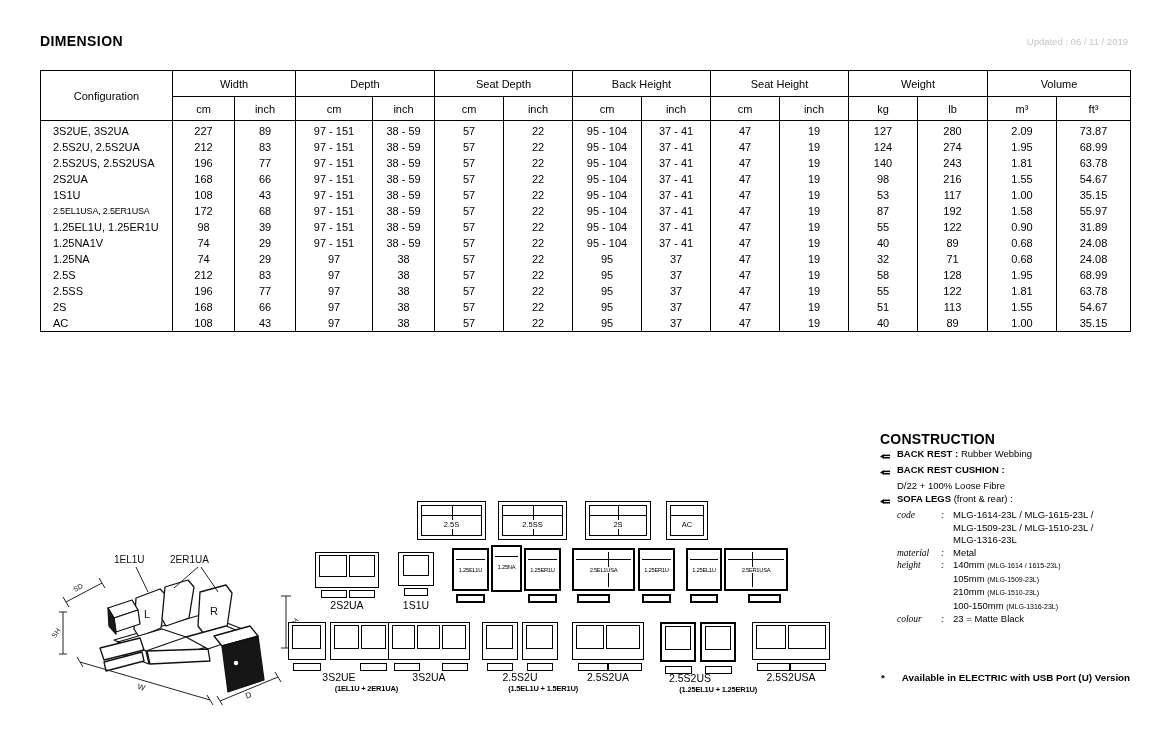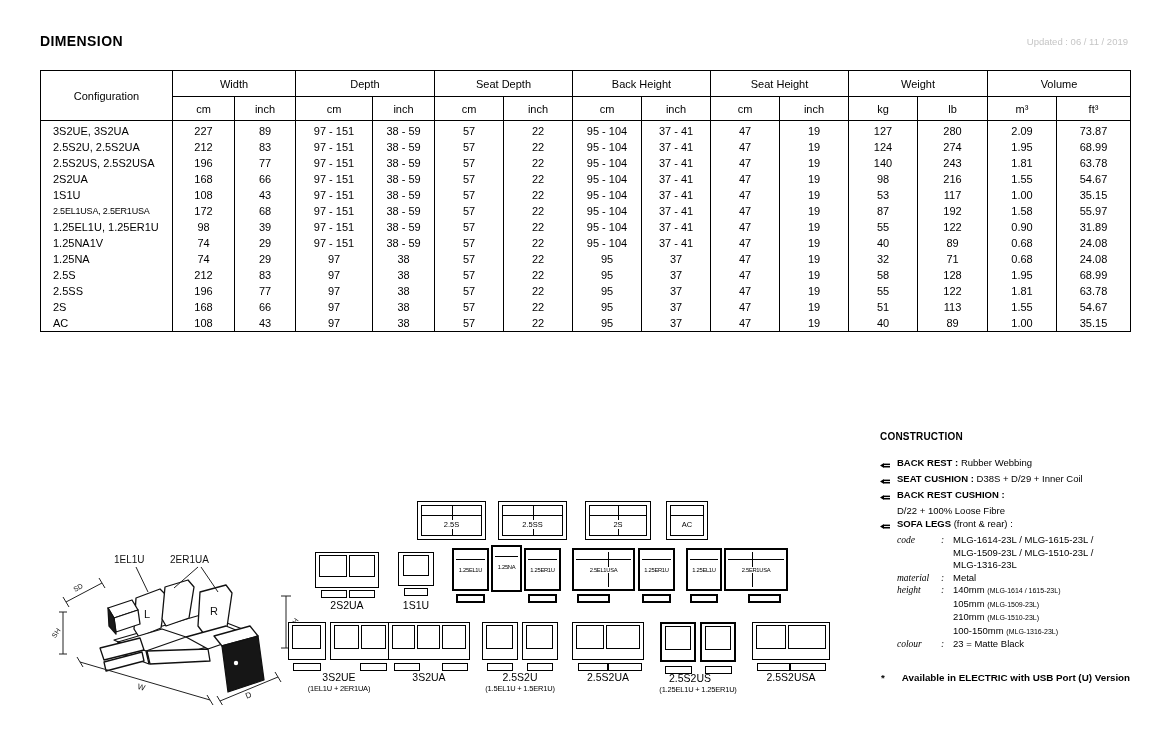--- a/index.html
+++ b/index.html
@@ -17,21 +17,21 @@
   .dim-table tr.g th{height:25px;}
   .dim-table tr.u th{height:23px;}
   .dim-table td{border-left:1px solid #000;border-right:1px solid #000;border-top:0;border-bottom:0;
                 font-size:11px;height:16px;line-height:16px;text-align:center;padding:0;white-space:nowrap;}
   .dim-table tbody tr:first-child td{padding-top:2px;}
   .dim-table td.cfg{text-align:left;padding-left:12px;}
   .dim-table td.cfg.tight{font-size:9px;letter-spacing:-.2px;}
 
   
   .construction{position:absolute;left:880px;top:431px;width:256px;}
-  .c-title{font-size:10px;font-weight:bold;letter-spacing:.2px;margin-bottom:14px;}
+  .c-title{font-size:14px;font-weight:bold;letter-spacing:.2px;}
   .c-item{display:flex;gap:6px;font-size:9.5px;line-height:13px;}
   .c-bullet{flex:0 0 11px;padding-top:3px;}
   .c-sub{margin-left:17px;font-size:9.5px;line-height:13px;}
   .legs{margin-left:17px;font-size:9.5px;margin-top:1px;}
   .leg-row{display:flex;line-height:12.5px;}
   .leg-key{width:44px;font-family:"Liberation Serif",serif;font-style:italic;}
   .leg-colon{width:12px;font-family:"Liberation Serif",serif;font-style:italic;}
   .leg-val{flex:1;}
   .note{font-size:7px;}
   .footnote{position:absolute;left:881px;top:672px;font-size:9.8px;font-weight:bold;display:flex;gap:17px;}
@@ -52,21 +52,21 @@
   .bunit .lbl{position:absolute;left:0;right:0;top:17px;text-align:center;font-size:5.8px;letter-spacing:-.3px;white-space:nowrap;}
   .bunit .lbl span{background:#fff;padding:0 1px;}
   .bfoot{border:2px solid #000;height:9px;}
 
   
   .box{border:1px solid #000;}
   .box.thick{border:2px solid #000;}
   .seat{border:1px solid #000;}
   .foot{border:1px solid #000;height:8px;}
   .dlabel{position:absolute;font-size:10.5px;text-align:center;white-space:nowrap;}
-  .dsub{position:absolute;font-size:7.5px;text-align:center;white-space:nowrap;letter-spacing:-.2px;}
+  .dsub{position:absolute;font-size:7.5px;text-align:right;white-space:nowrap;letter-spacing:-.2px;font-weight:bold;}
 
   .sofa{position:absolute;left:52px;top:550px;width:250px;height:155px;}
   .sofa text{font-family:"Liberation Sans",sans-serif;}
 </style>
 </head>
 <body>
 
 <div class="page">
 
   <div class="title">DIMENSION</div>
@@ -346,28 +346,20 @@
   <div class="construction">
     <div class="c-title">CONSTRUCTION</div>
 
     <div class="c-item">
       <span class="c-bullet"><svg width="11" height="7">
             <polygon points="0,3.5 4,1 4,6" fill="#000"></polygon>
             <rect x="4" y="1.6" width="6" height="1.5" fill="#000"></rect>
             <rect x="4" y="4" width="6" height="1.5" fill="#000"></rect>
           </svg></span>
       <div><b>BACK REST :</b> <span>Rubber Webbing</span></div>
-    </div>
-    <div class="c-item">
-      <span class="c-bullet"><svg width="11" height="7">
-            <polygon points="0,3.5 4,1 4,6" fill="#000"></polygon>
-            <rect x="4" y="1.6" width="6" height="1.5" fill="#000"></rect>
-            <rect x="4" y="4" width="6" height="1.5" fill="#000"></rect>
-          </svg></span>
-      <div><b>SEAT CUSHION :</b> <span>D38S + D/29 + Inner Coil</span></div>
     </div>
     <div class="c-item">
       <span class="c-bullet"><svg width="11" height="7">
             <polygon points="0,3.5 4,1 4,6" fill="#000"></polygon>
             <rect x="4" y="1.6" width="6" height="1.5" fill="#000"></rect>
             <rect x="4" y="4" width="6" height="1.5" fill="#000"></rect>
           </svg></span>
       <div><b>BACK REST CUSHION :</b></div>
     </div>
     <div class="c-sub">D/22 + 100% Loose Fibre</div>

